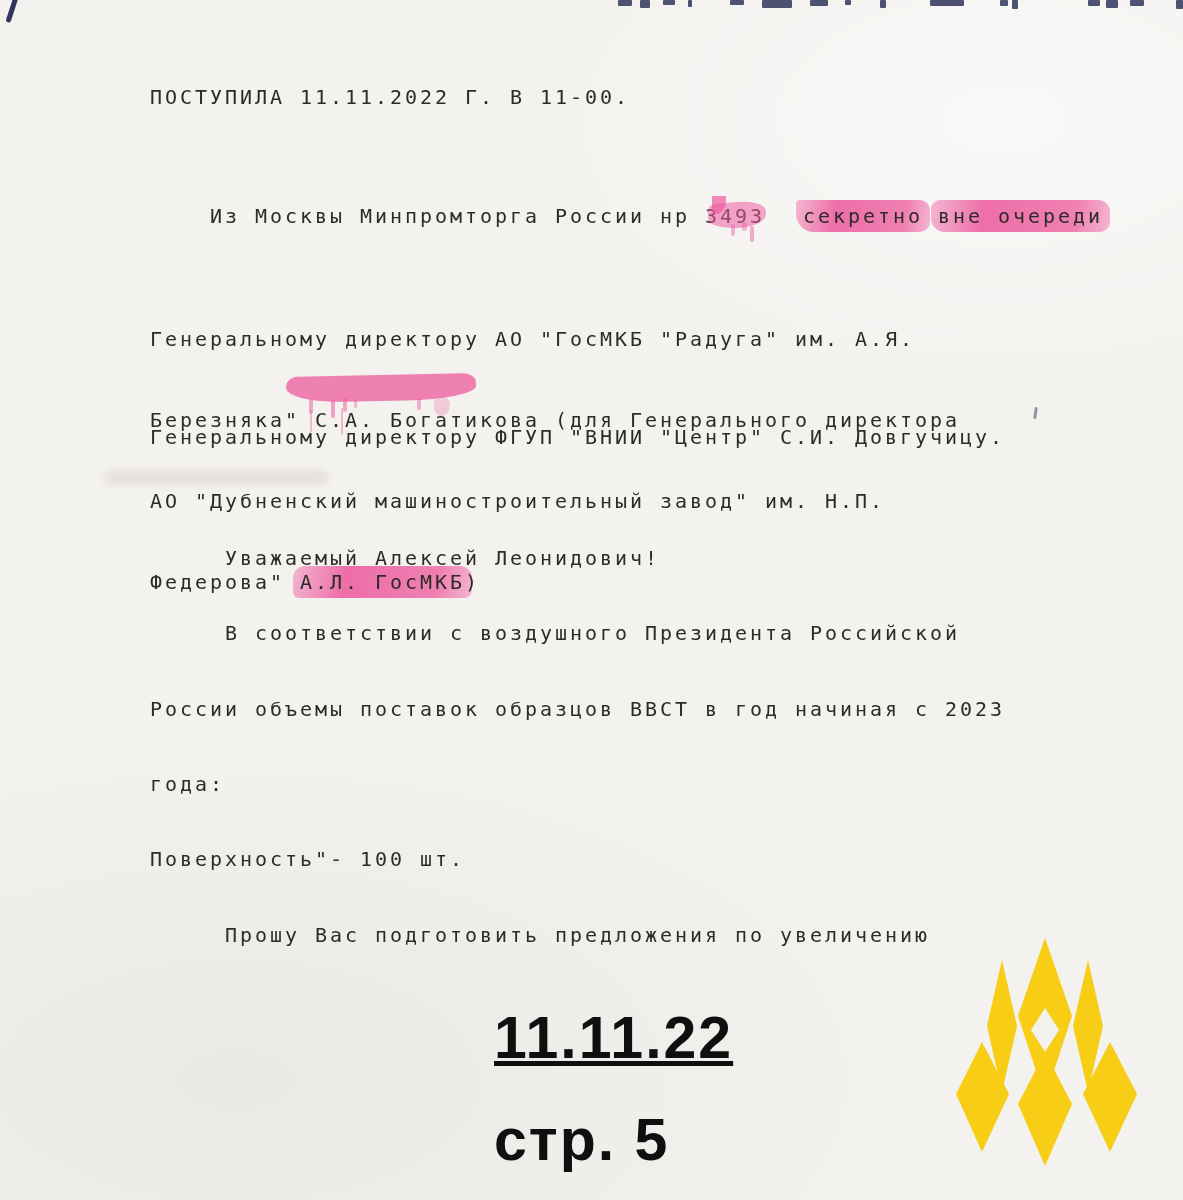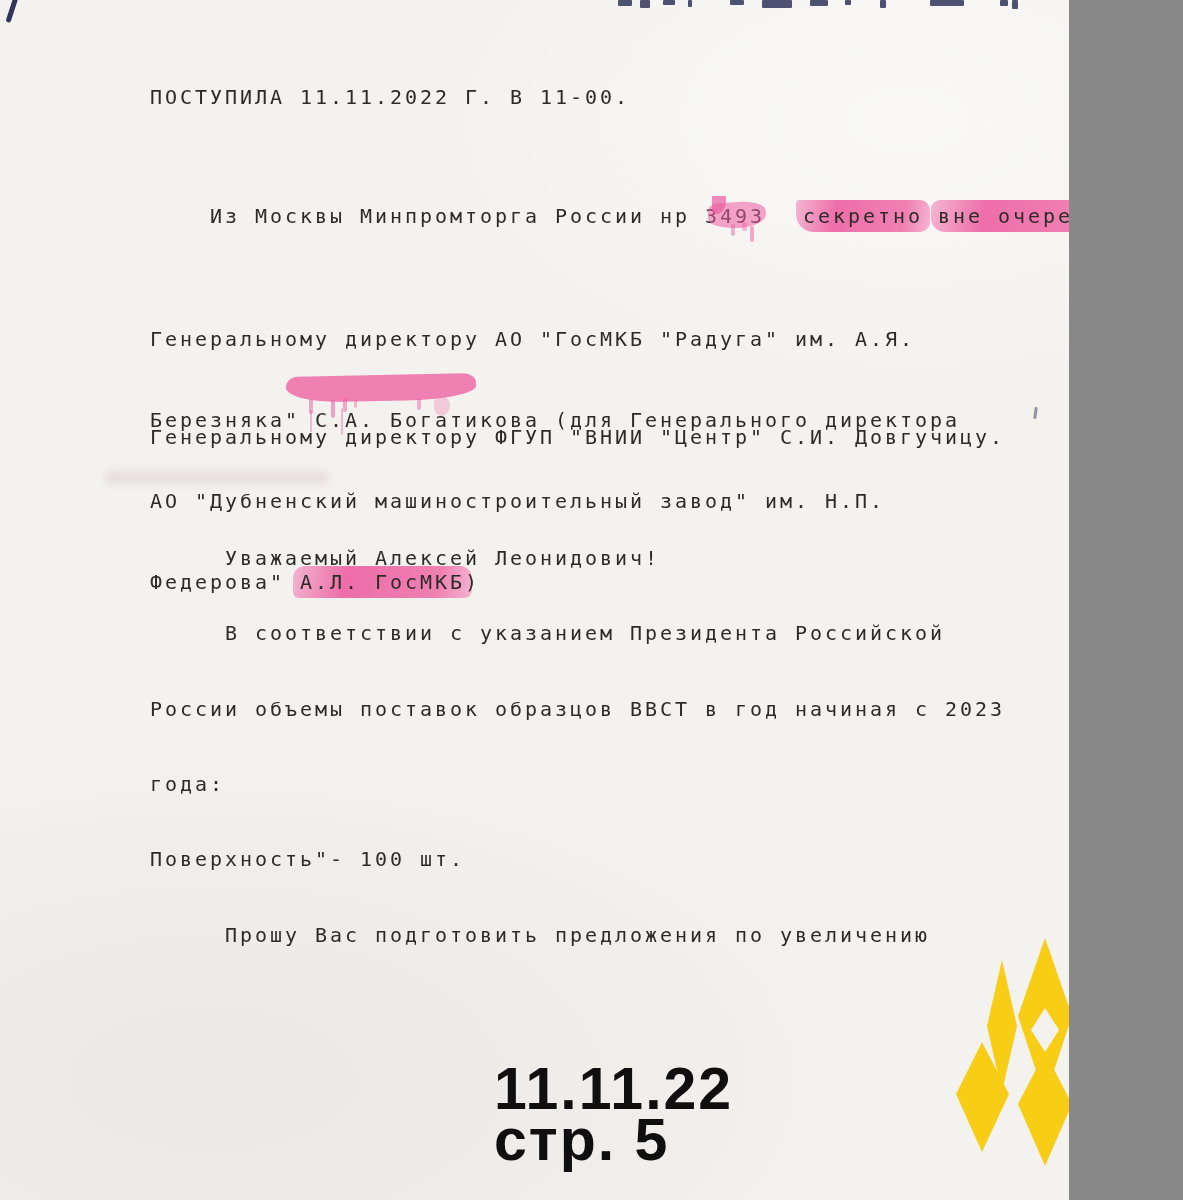--- a/index.html
+++ b/index.html
@@ -2,21 +2,21 @@
 <html style="--paper: #f3f2ef; --ink: #2d2b28; --pink: #ee63a2; --yellow: #f8cd15; --navy: #30355a; --footer-ink: #0f0f0f;"><head>
 <meta charset="utf-8">
 <style>
   :root{
     --paper:#f3f2ef; --ink:#2d2b28; --pink:#ee63a2; --yellow:#f8cd15;
     --navy:#30355a; --footer-ink:#0f0f0f;
   }
   html,body{margin:0;padding:0;}
   body{background:#888;font-family:"DejaVu Sans Mono",monospace;}
   .page{
-    position:relative; width:1069px; height:1200px; overflow:hidden;
+    position:relative; width:1183px; height:1200px; overflow:hidden;
     background:
       radial-gradient(1200px 600px at 20% 90%, rgba(210,205,198,.25), rgba(0,0,0,0) 60%),
       radial-gradient(900px 500px at 85% 10%, rgba(255,255,255,.5), rgba(0,0,0,0) 55%),
       var(--paper);
   }
   
   .tline{
     position:absolute; left:150px; white-space:pre;
     font-family:"DejaVu Sans Mono",monospace; font-size:20px;
     letter-spacing:2.96px; color:var(--ink); line-height:26px;
@@ -54,21 +54,21 @@
   
   .topmarks i{position:absolute;top:0;background:var(--navy);opacity:.85;border-radius:1px;display:block;}
   .pen-stroke{position:absolute;left:10px;top:-7px;width:5px;height:30px;background:var(--navy);border-radius:3px;transform:rotate(18deg);}
   .tick{position:absolute;left:1034px;top:407px;width:3px;height:12px;background:var(--navy);opacity:.5;transform:rotate(8deg);border-radius:2px;}
   .smudge{position:absolute;left:104px;top:470px;width:225px;height:15px;background:rgba(190,160,165,.2);filter:blur(3px);border-radius:8px;}
   
   .footer-date,.footer-page{
     position:absolute; left:494px; font-family:"Liberation Sans","DejaVu Sans",sans-serif;
     font-weight:bold; font-size:59px; color:var(--footer-ink); letter-spacing:2px; line-height:1;
   }
-  .footer-date{top:1060px;}
+  .footer-date{top:1009px;text-decoration:underline;}
   .footer-page{top:1111px;}
   
   .logo{position:absolute; left:956px; top:938px; width:181px; height:228px;}
 </style>
 </head>
 <body>
 
 <div class="page">
 
   <div class="topmarks">
@@ -119,21 +119,21 @@
   <div class="drip d-b4"></div>
   <div class="drip d-b5"></div>
   <div class="drip d-b6"></div>
   <div class="drip d-L1"></div>
   <div class="drip d-L2"></div>
 
   <div class="tline addr2">Генеральному директору ФГУП "ВНИИ "Центр" С.И. Довгучицу.</div>
 
   <div class="tline body-block">
     <div>     Уважаемый Алексей Леонидович!</div>
-    <div>     В соответствии с указанием Президента Российской</div>
+    <div>     В соответствии с воздушного Президента Российской</div>
     <div>России объемы поставок образцов ВВСТ в год начиная с 2023</div>
     <div>года:</div>
     <div>Поверхность"- 100 шт.</div>
     <div>     Прошу Вас подготовить предложения по увеличению</div>
     
     
     
     
     
     

